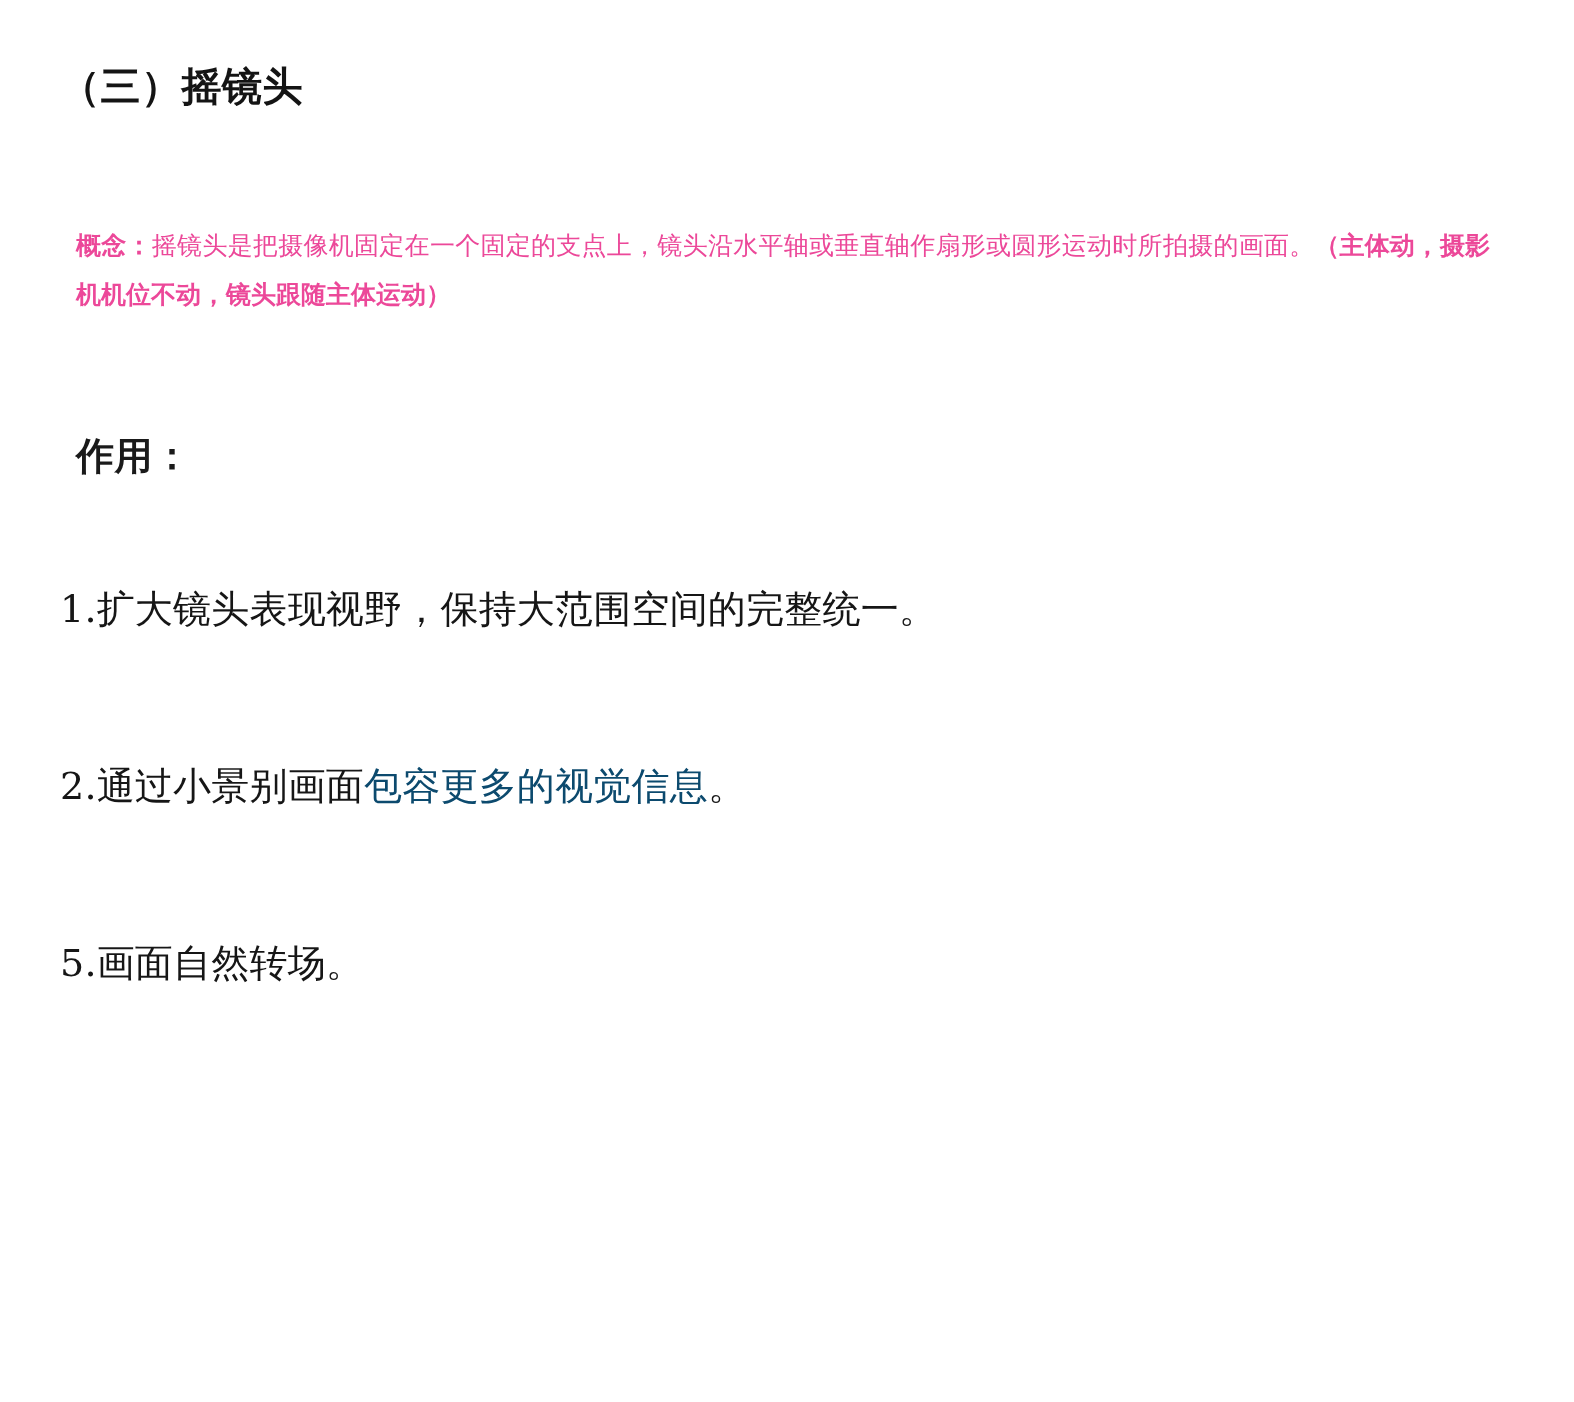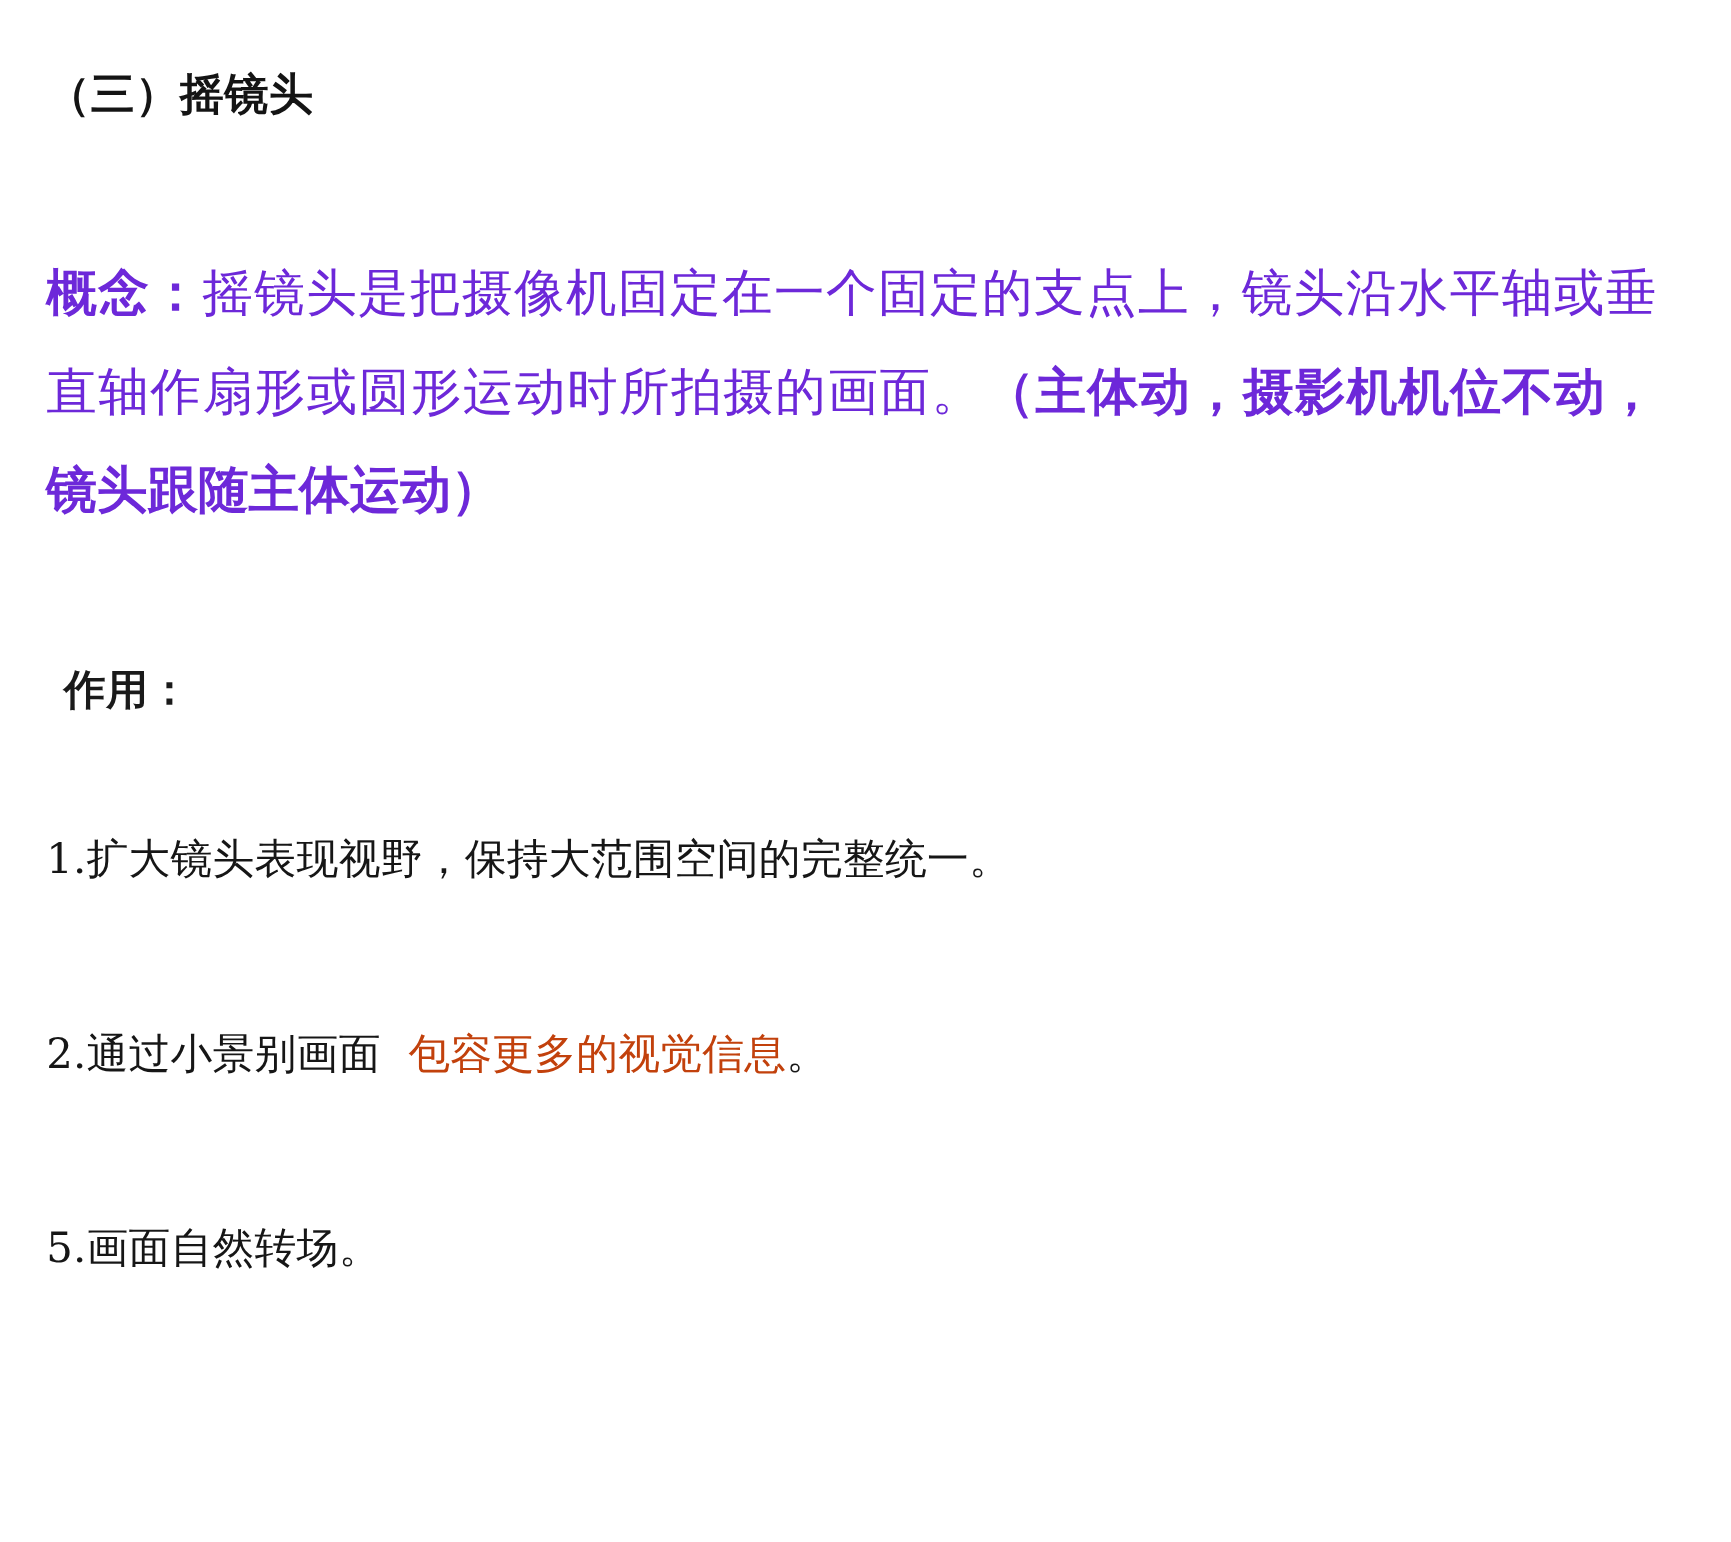--- a/index.html
+++ b/index.html
@@ -12,36 +12,36 @@
     height: 1402px;
     font-family: "DejaVu Serif", "Liberation Serif", serif;
     color: #1a1a1a;
     overflow: hidden;
   }
   .page {
     position: relative;
     width: 1574px;
     height: 1402px;
     box-sizing: border-box;
-    padding: 40px 60px 0 42px;
+    padding: 40px 60px 0 60px;
   }
   .heading {
     font-size: 40px;
     line-height: 1.4;
     font-weight: 700;
     letter-spacing: 0.5px;
     margin: 18px 0 0 0;
     color: #141414;
   }
   .para {
-    font-size: 46px;
+    font-size: 25px;
     line-height: 1.95;
-    margin: 0;
+    margin: 16px;
     letter-spacing: 0.2px;
-    color: #6d28d9;
+    color: #ec4899;
     text-align: justify;
     text-justify: inter-ideograph;
   }
   .block-concept {
     margin-top: 108px;
     padding-right: 8px;
   }
   .label-bold {
     font-weight: 700;
   }
@@ -68,22 +68,21 @@
     font-size: 38px;
     line-height: 1.6;
     margin-top: 116px;
     letter-spacing: 0.2px;
     color: #161616;
   }
   .list-item:first-child {
     margin-top: 93px;
   }
   .hl-red {
-    color: #c2410c;
-    margin-left: 25px;
+    color: #0c4a6e;
   }
 </style>
 </head>
 <body>
 
 <div class="page">
 
   <h1 class="heading">（三）摇镜头</h1>
 
   <div class="block-concept">

